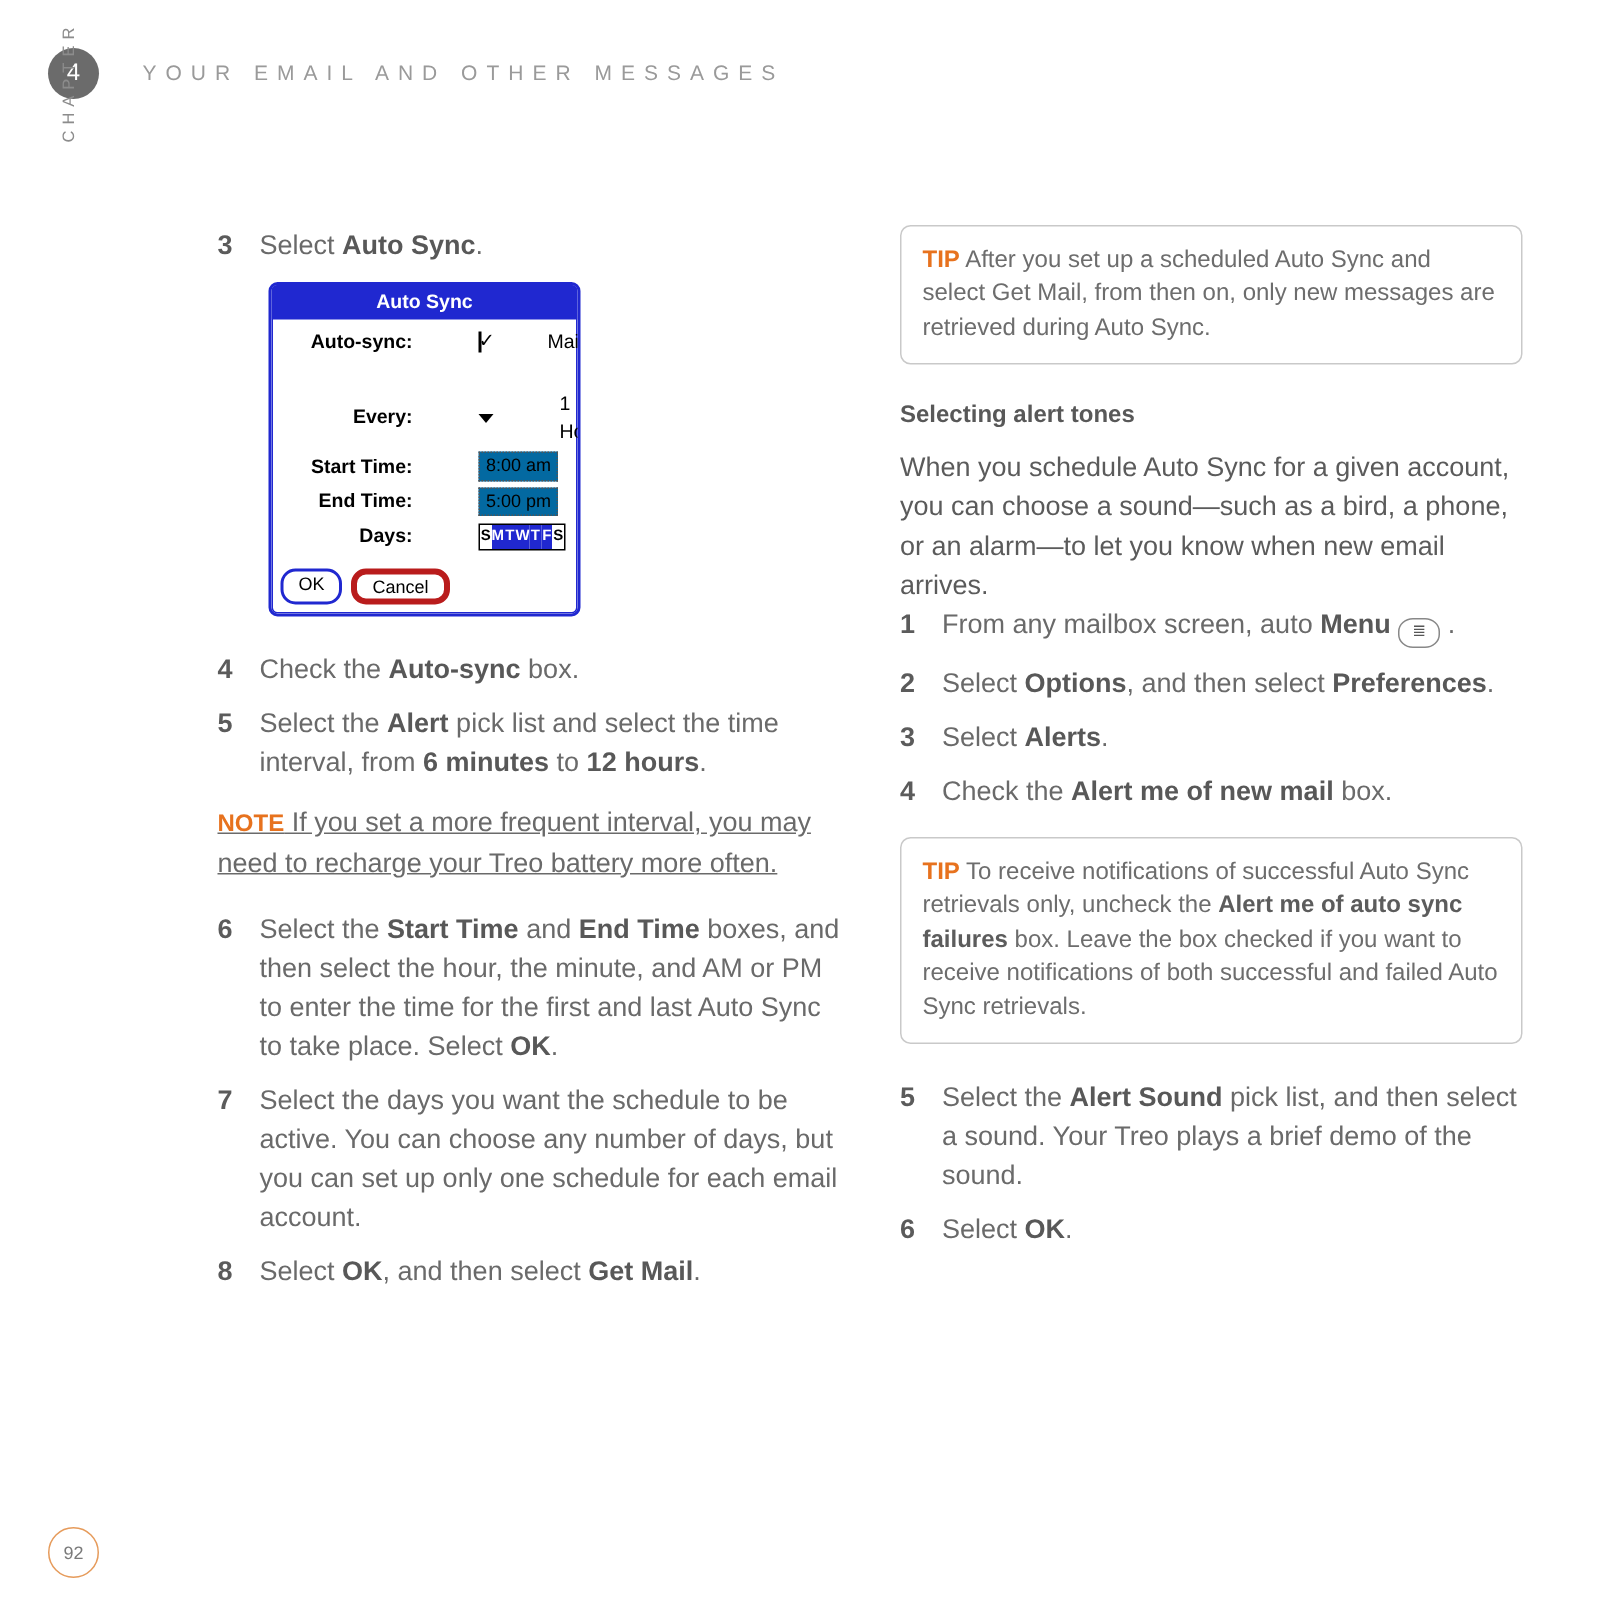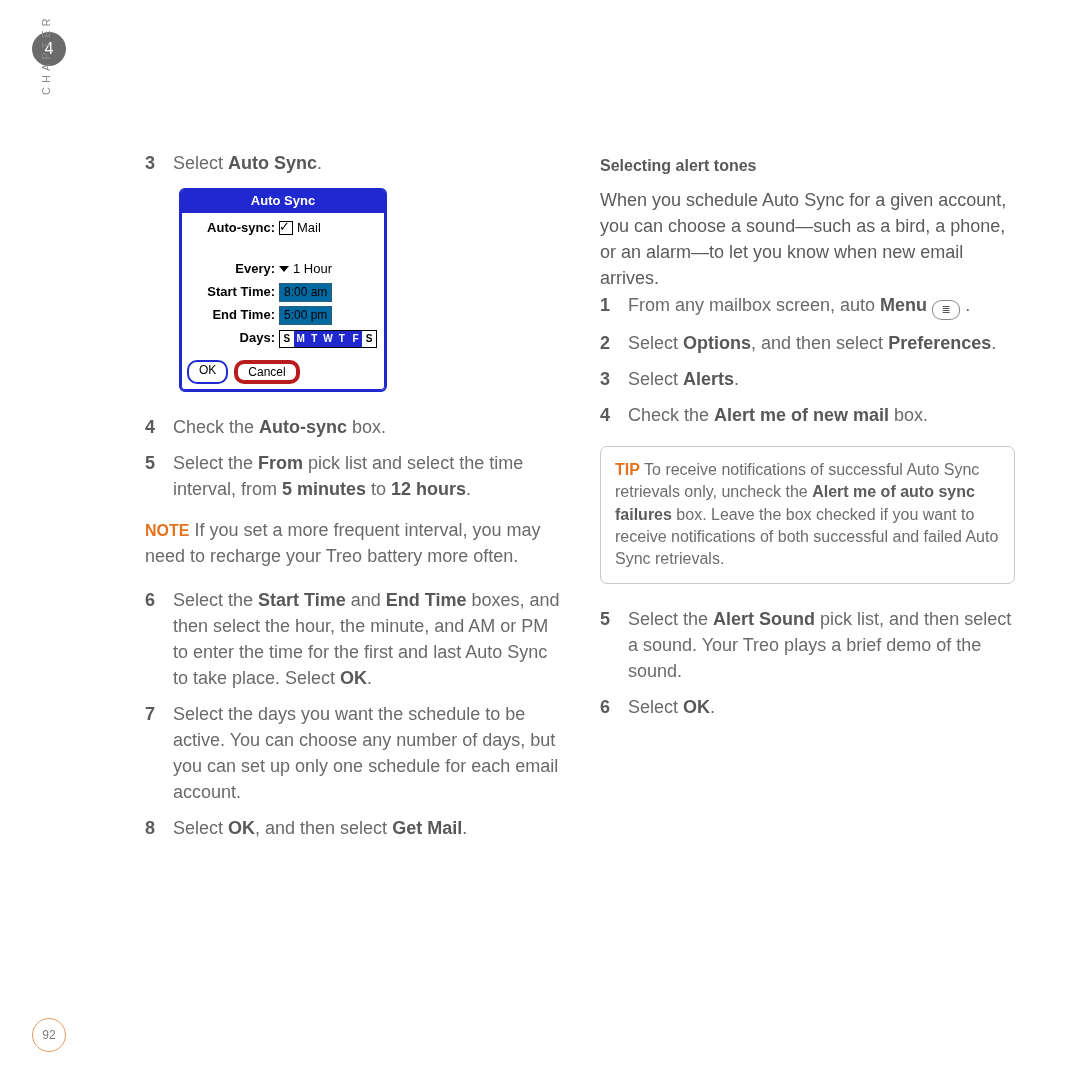--- a/index.html
+++ b/index.html
@@ -100,20 +100,21 @@
     font-size: 16px;
   }
   .note-label, .tip-label {
     color: #e7721e;
     font-weight: 700;
     font-size: 16px;
   }
   .note-block {
     margin: 14px 0 18px 0;
     color: #6a6a6a;
+    text-decoration: underline;
   }
   .tip-box {
     border: 1px solid #c9c9c9;
     border-radius: 7px;
     padding: 12px 14px;
     font-size: 16px;
     color: #6d6d6d;
     line-height: 1.4;
     margin-bottom: 22px;
   }
@@ -158,20 +159,21 @@
     padding: 2px 0;
     font-size: 13px;
   }
   .dialog .body {
     padding: 6px 8px 6px 8px;
   }
   .frow {
     display: flex;
     align-items: center;
     margin-bottom: 4px;
+    gap: 40px;
   }
   .flabel {
     font-weight: 700;
     text-align: right;
     flex: 0 0 86px;
     padding-right: 4px;
   }
   .checkbox {
     display: inline-block;
     width: 12px; height: 12px;
@@ -235,20 +237,21 @@
     background: #fff;
   }
   .pbtn.ok { border: 2px solid #2028d0; }
 </style>
 </head>
 <body>
 
 <div class="page">
 
   <div class="chapter-badge">4</div>
+  <div class="running-title">YOUR EMAIL AND OTHER MESSAGES</div>
   <div class="chapter-label">CHAPTER</div>
   <div class="page-num">92</div>
 
   <div class="columns">
 
     <div class="col">
 
       <div class="step">
         <div class="n">3</div>
         <div class="t">
@@ -302,21 +305,21 @@
       <div class="step">
         <div class="n">4</div>
         <div class="t">
           <span>Check the </span><b>Auto-sync</b><span> box.</span>
         </div>
       </div>
 
       <div class="step">
         <div class="n">5</div>
         <div class="t">
-          <span>Select the </span><b>From</b><span> pick list and select the time interval, from </span><b>5 minutes</b><span> to </span><b>12 hours</b><span>.</span>
+          <span>Select the </span><b>Alert</b><span> pick list and select the time interval, from </span><b>6 minutes</b><span> to </span><b>12 hours</b><span>.</span>
         </div>
       </div>
 
       <div class="note-block">
         <span class="note-label">NOTE</span><span> If you set a more frequent interval, you may need to recharge your Treo battery more often.</span>
       </div>
 
       <div class="step">
         <div class="n">6</div>
         <div class="t">
@@ -333,20 +336,23 @@
         <div class="n">8</div>
         <div class="t">
           <span>Select </span><b>OK</b><span>, and then select </span><b>Get Mail</b><span>.</span>
         </div>
       </div>
 
     </div>
 
     <div class="col">
 
+      <div class="tip-box">
+        <span class="tip-label">TIP</span><span> After you set up a scheduled Auto Sync and select Get Mail, from then on, only new messages are retrieved during Auto Sync.</span>
+      </div>
 
       <div class="headline">Selecting alert tones</div>
       <div style="">When you schedule Auto Sync for a given account, you can choose a sound—such as a bird, a phone, or an alarm—to let you know when new email arrives.</div>
 
       <div class="step">
         <div class="n">1</div>
         <div class="t">
           <span>From any mailbox screen, auto </span><b>Menu</b>
           <span class="menu-icon"></span><span> .</span>
         </div>

